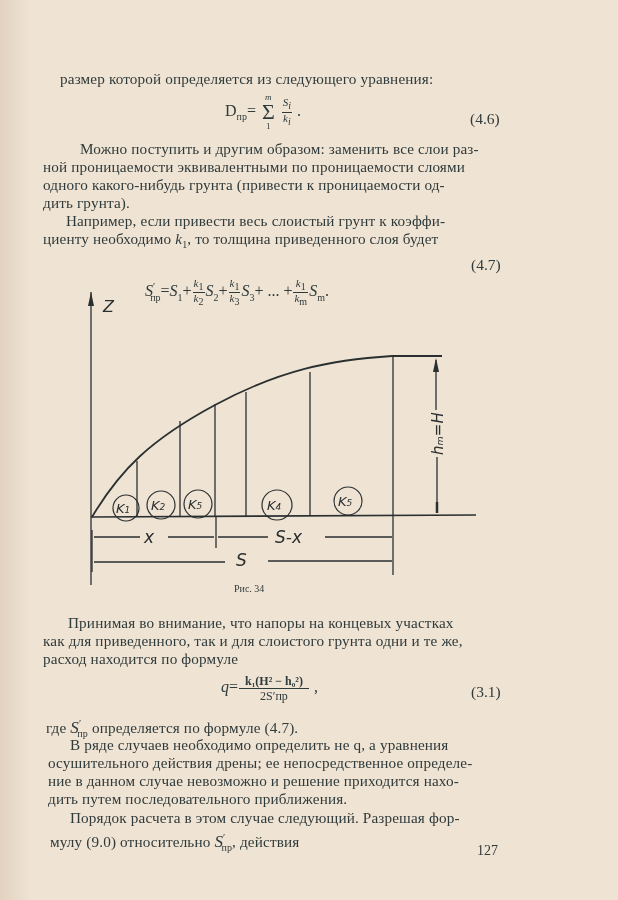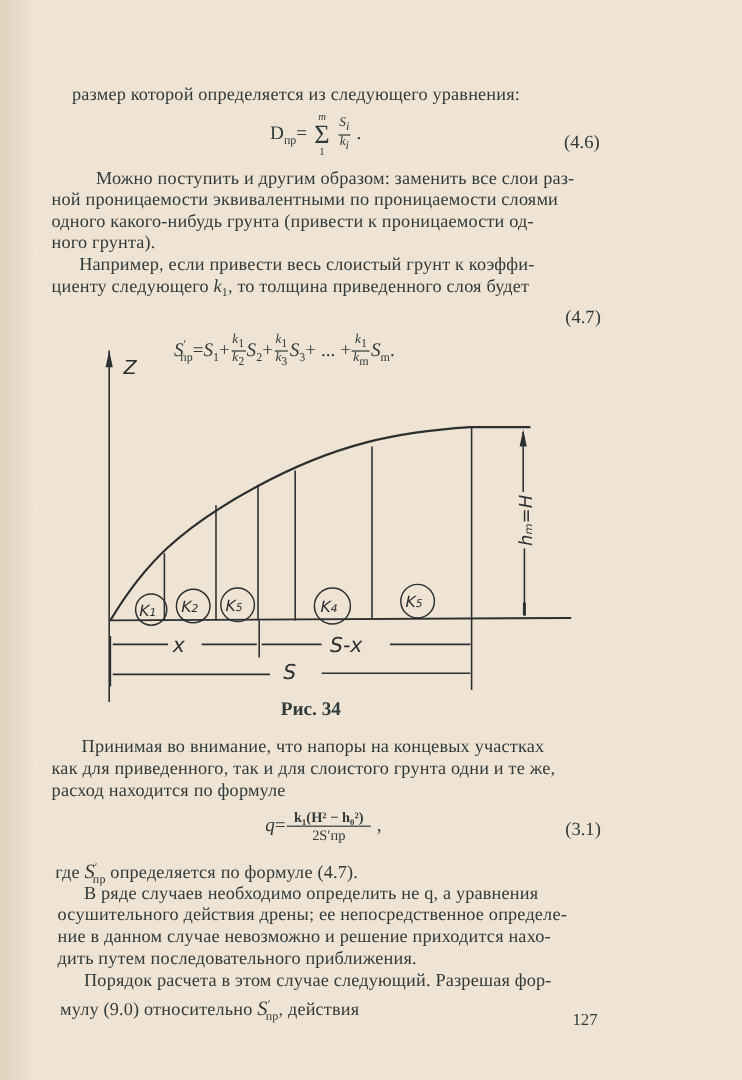--- a/index.html
+++ b/index.html
@@ -29,21 +29,21 @@
   }
   .eqnum { position: absolute; font-size: 15.5px; }
   i.v { font-style: italic; }
   sub, sup { font-size: 10px; }
   .frac { display: inline-block; vertical-align: middle; text-align: center; font-size: 11px; line-height: 11px; margin: 0 1px; }
   .frac .num { display: block; border-bottom: 1px solid #2f3a3a; padding: 0 1px; }
   .frac .den { display: block; padding: 0 1px; }
   .sigma { display: inline-block; vertical-align: middle; text-align: center; line-height: 9px; margin: 0 2px; }
   .sigma .s { font-size: 22px; line-height: 20px; display: block; }
   .sigma .lim { font-size: 9px; display: block; font-style: italic; }
-  .caption { position: absolute; font-size: 16px; font-weight: bold; }
+  .caption { position: absolute; font-size: 10px; }
   .pageno { position: absolute; font-size: 14px; }
   svg text { font-family: "DejaVu Sans", sans-serif; font-style: italic; }
 </style>
 </head>
 <body>
 
 <div class="page-shade"></div>
 
 <div class="line" style="left:60px; top:70px;">размер которой определяется из следующего уравнения:</div>
 
@@ -58,25 +58,25 @@
     <span class="num"><i class="v">S</i><sub><i>i</i></sub></span>
     <span class="den"><i class="v">k</i><sub><i>i</i></sub></span>
   </span>
   <span>.</span>
 </div>
 <div class="eqnum" style="left:470px; top:110px;">(4.6)</div>
 
 <div class="line" style="left:80px; top:140px;">Можно поступить и другим образом: заменить все слои раз-</div>
 <div class="line" style="left:43px; top:158px;">ной проницаемости эквивалентными по проницаемости слоями</div>
 <div class="line" style="left:43px; top:176px;">одного какого-нибудь грунта (привести к проницаемости од-</div>
-<div class="line" style="left:43px; top:194px;">ного грунта).</div>
+<div class="line" style="left:43px; top:194px;">дить грунта).</div>
 
 <div class="line" style="left:66px; top:212px;">Например, если привести весь слоистый грунт к коэффи-</div>
 <div class="line" style="left:43px; top:230px;">
-  <span>циенту следующего </span><i class="v">k</i><sub>1</sub><span>, то толщина приведенного слоя будет</span>
+  <span>циенту необходимо </span><i class="v">k</i><sub>1</sub><span>, то толщина приведенного слоя будет</span>
 </div>
 
 <div class="eq" style="left:145px; top:254px;margin-top:24px;">
   <i class="v">S</i><sup>′</sup><sub style="margin-left:-5px">пр</sub>=<i class="v">S</i><sub>1</sub>+<span class="frac"><span class="num"><i>k</i><sub>1</sub></span><span class="den"><i>k</i><sub>2</sub></span></span><i class="v">S</i><sub>2</sub>+<span class="frac"><span class="num"><i>k</i><sub>1</sub></span><span class="den"><i>k</i><sub>3</sub></span></span><i class="v">S</i><sub>3</sub>+ ... +<span class="frac"><span class="num"><i>k</i><sub>1</sub></span><span class="den"><i>k</i><sub>m</sub></span></span><i class="v">S</i><sub>m</sub>.
 </div>
 <div class="eqnum" style="left:471px; top:256px;">(4.7)</div>
 
 <svg width="618" height="300" style="position:absolute; left:0; top:285px;" viewBox="0 285 618 300">
   <g stroke="#2a2f30" fill="none" stroke-width="1.3">
 

